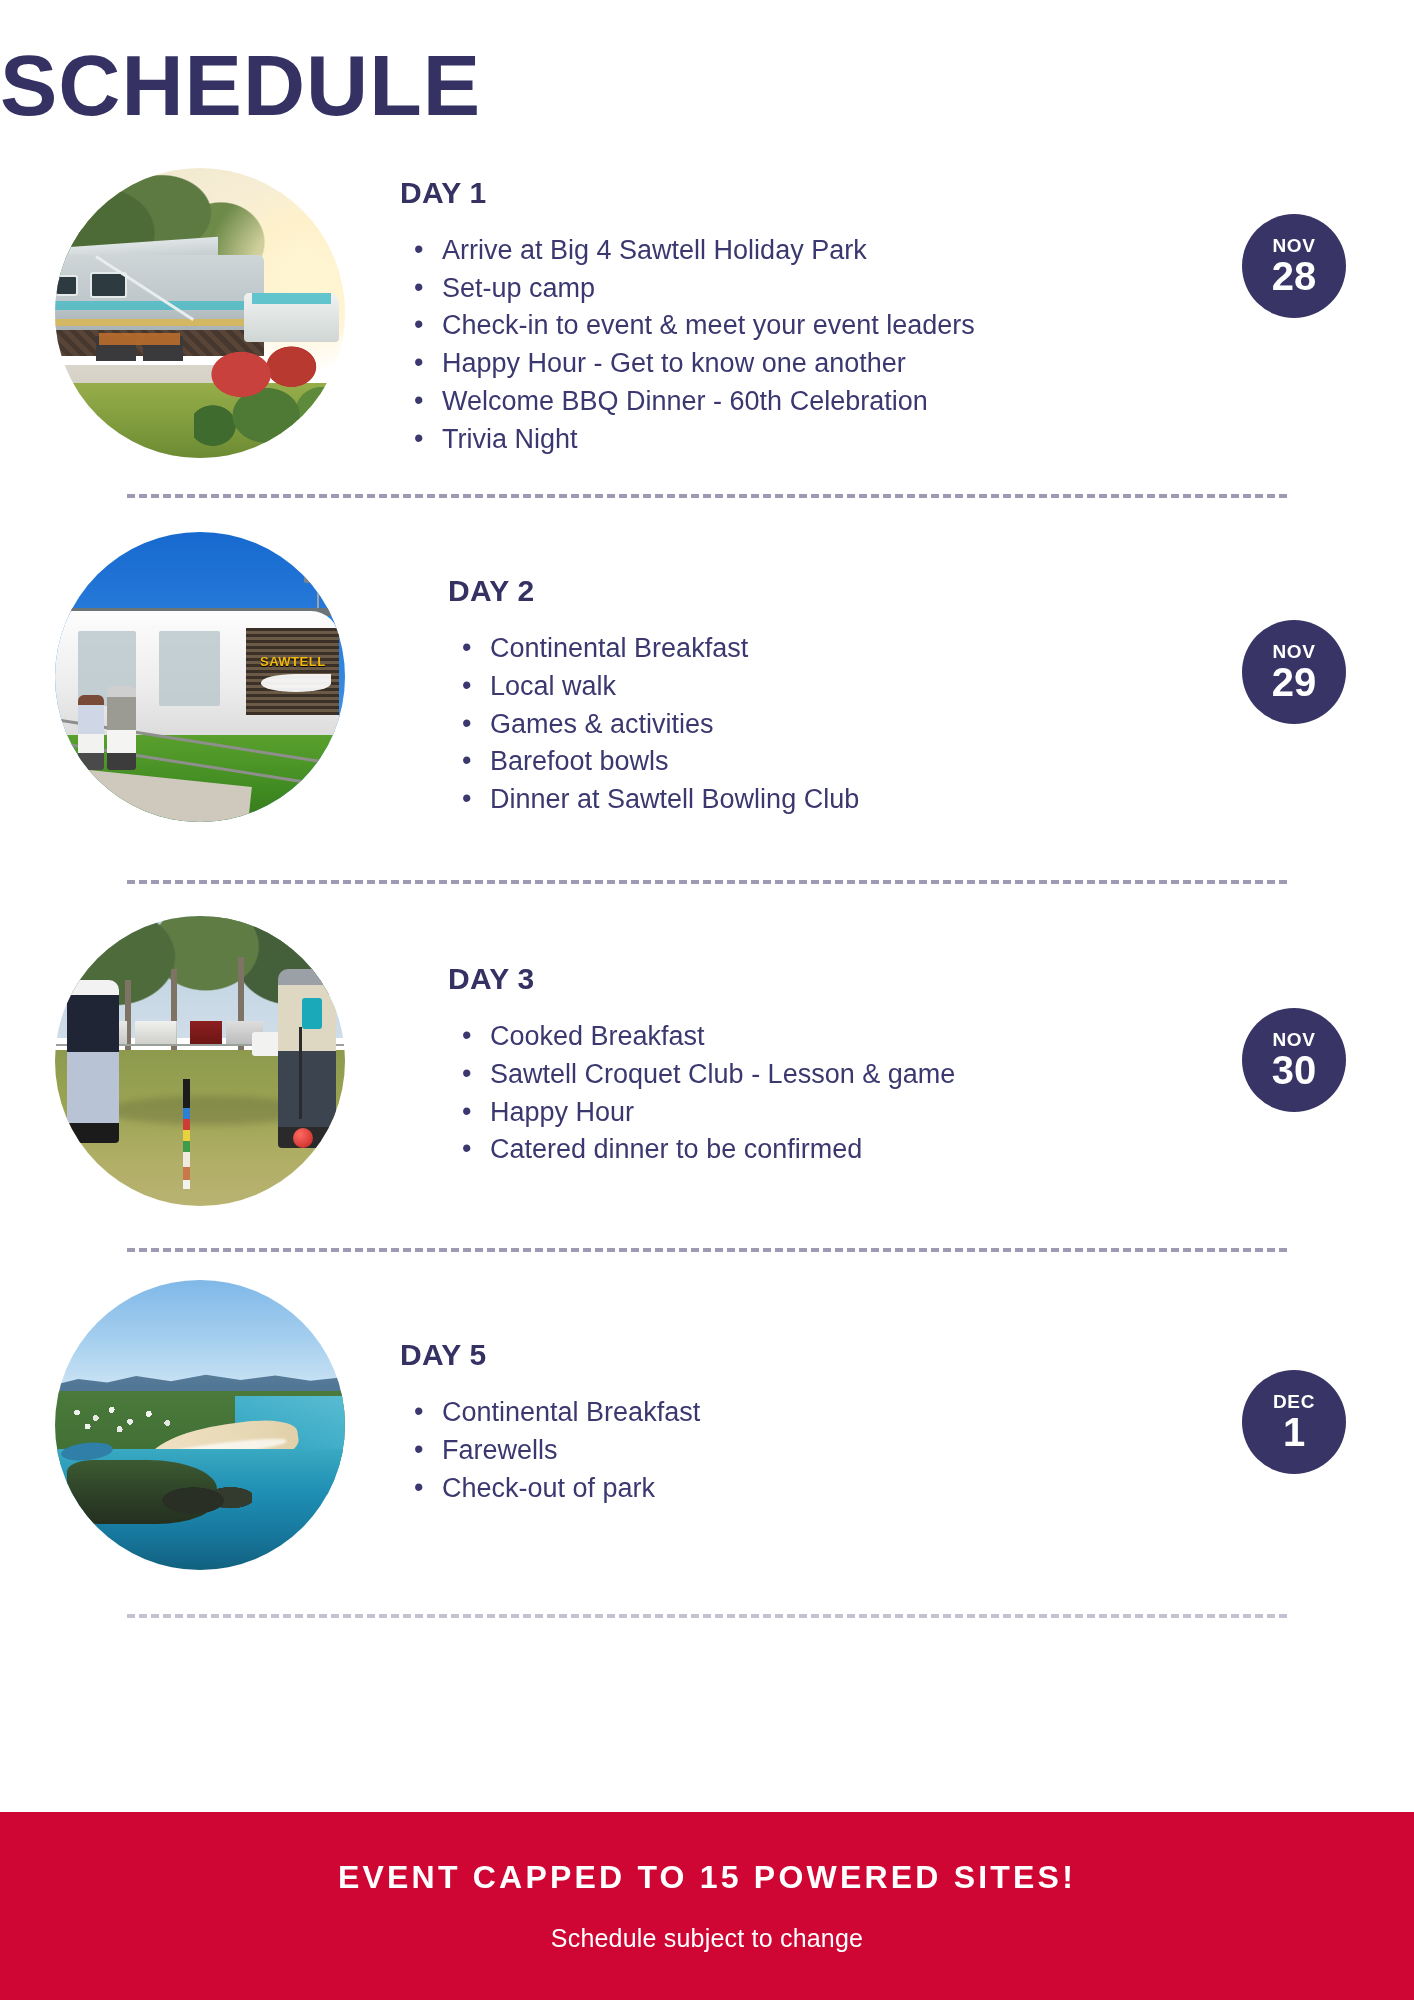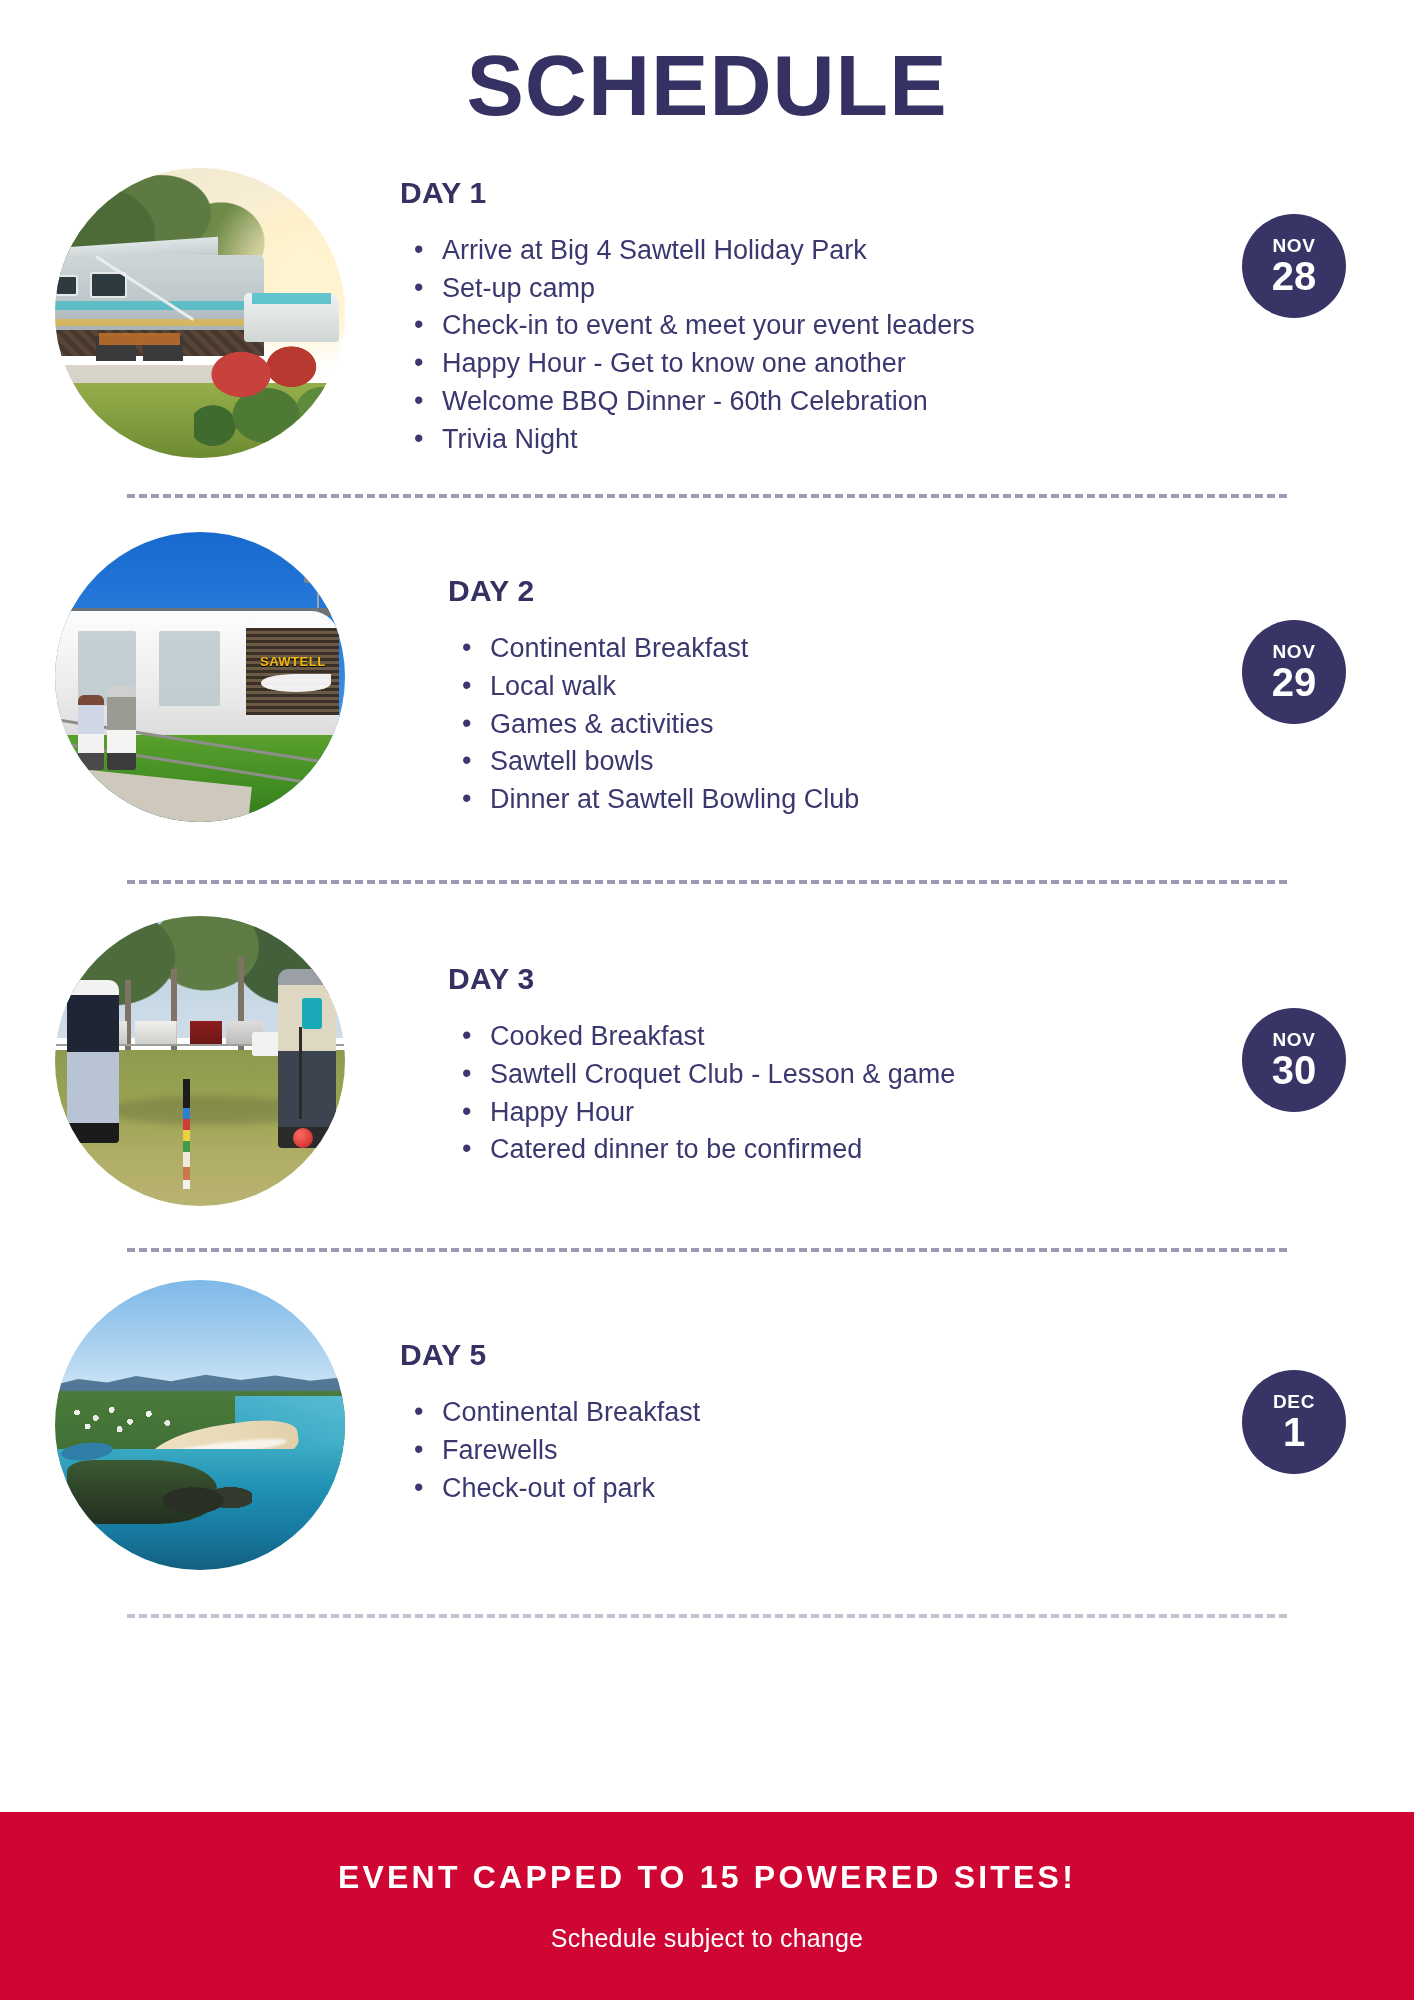--- a/index.html
+++ b/index.html
@@ -5,21 +5,21 @@
   * { margin:0; padding:0; box-sizing:border-box; }
   html, body {
     width:1414px; height:2000px;
     background:#ffffff;
     font-family:"Liberation Sans", sans-serif;
     overflow:hidden;
   }
   .page { position:relative; width:1414px; height:2000px; background:#fff; }
 
   
-  .title-wrap { width:100%; text-align:center; padding-top:42px; }
+  .title-wrap { width:100%; padding-top:42px; }
   .title {
     font-size:86px; font-weight:bold; letter-spacing:1px;
     color:#353263; line-height:1.0;
   }
 
   
   .days { margin-top:40px; }
   .day-row { position:relative; display:flex; align-items:flex-start; }
   .day-row .photo-col { width:400px; flex:0 0 400px; display:flex; justify-content:center; }
   .day-row .text-col  { flex:1 1 auto; padding-top:8px; }
@@ -317,21 +317,21 @@
               <div class="ppl2"></div>
           </div>
         </div>
       </div>
       <div class="text-col" style="padding-top:42px;margin-left:48px;">
         <div class="day-title">DAY 2</div>
         <ul class="items">
           <li>Continental Breakfast</li>
           <li>Local walk</li>
           <li>Games &amp; activities</li>
-          <li>Sawtell bowls</li>
+          <li>Barefoot bowls</li>
           <li>Dinner at Sawtell Bowling Club</li>
         </ul>
       </div>
       <div class="date-col" style="padding-top:88px;">
         <div class="badge">
           <div class="mon">NOV</div>
           <div class="num">29</div>
         </div>
       </div>
     </div>

